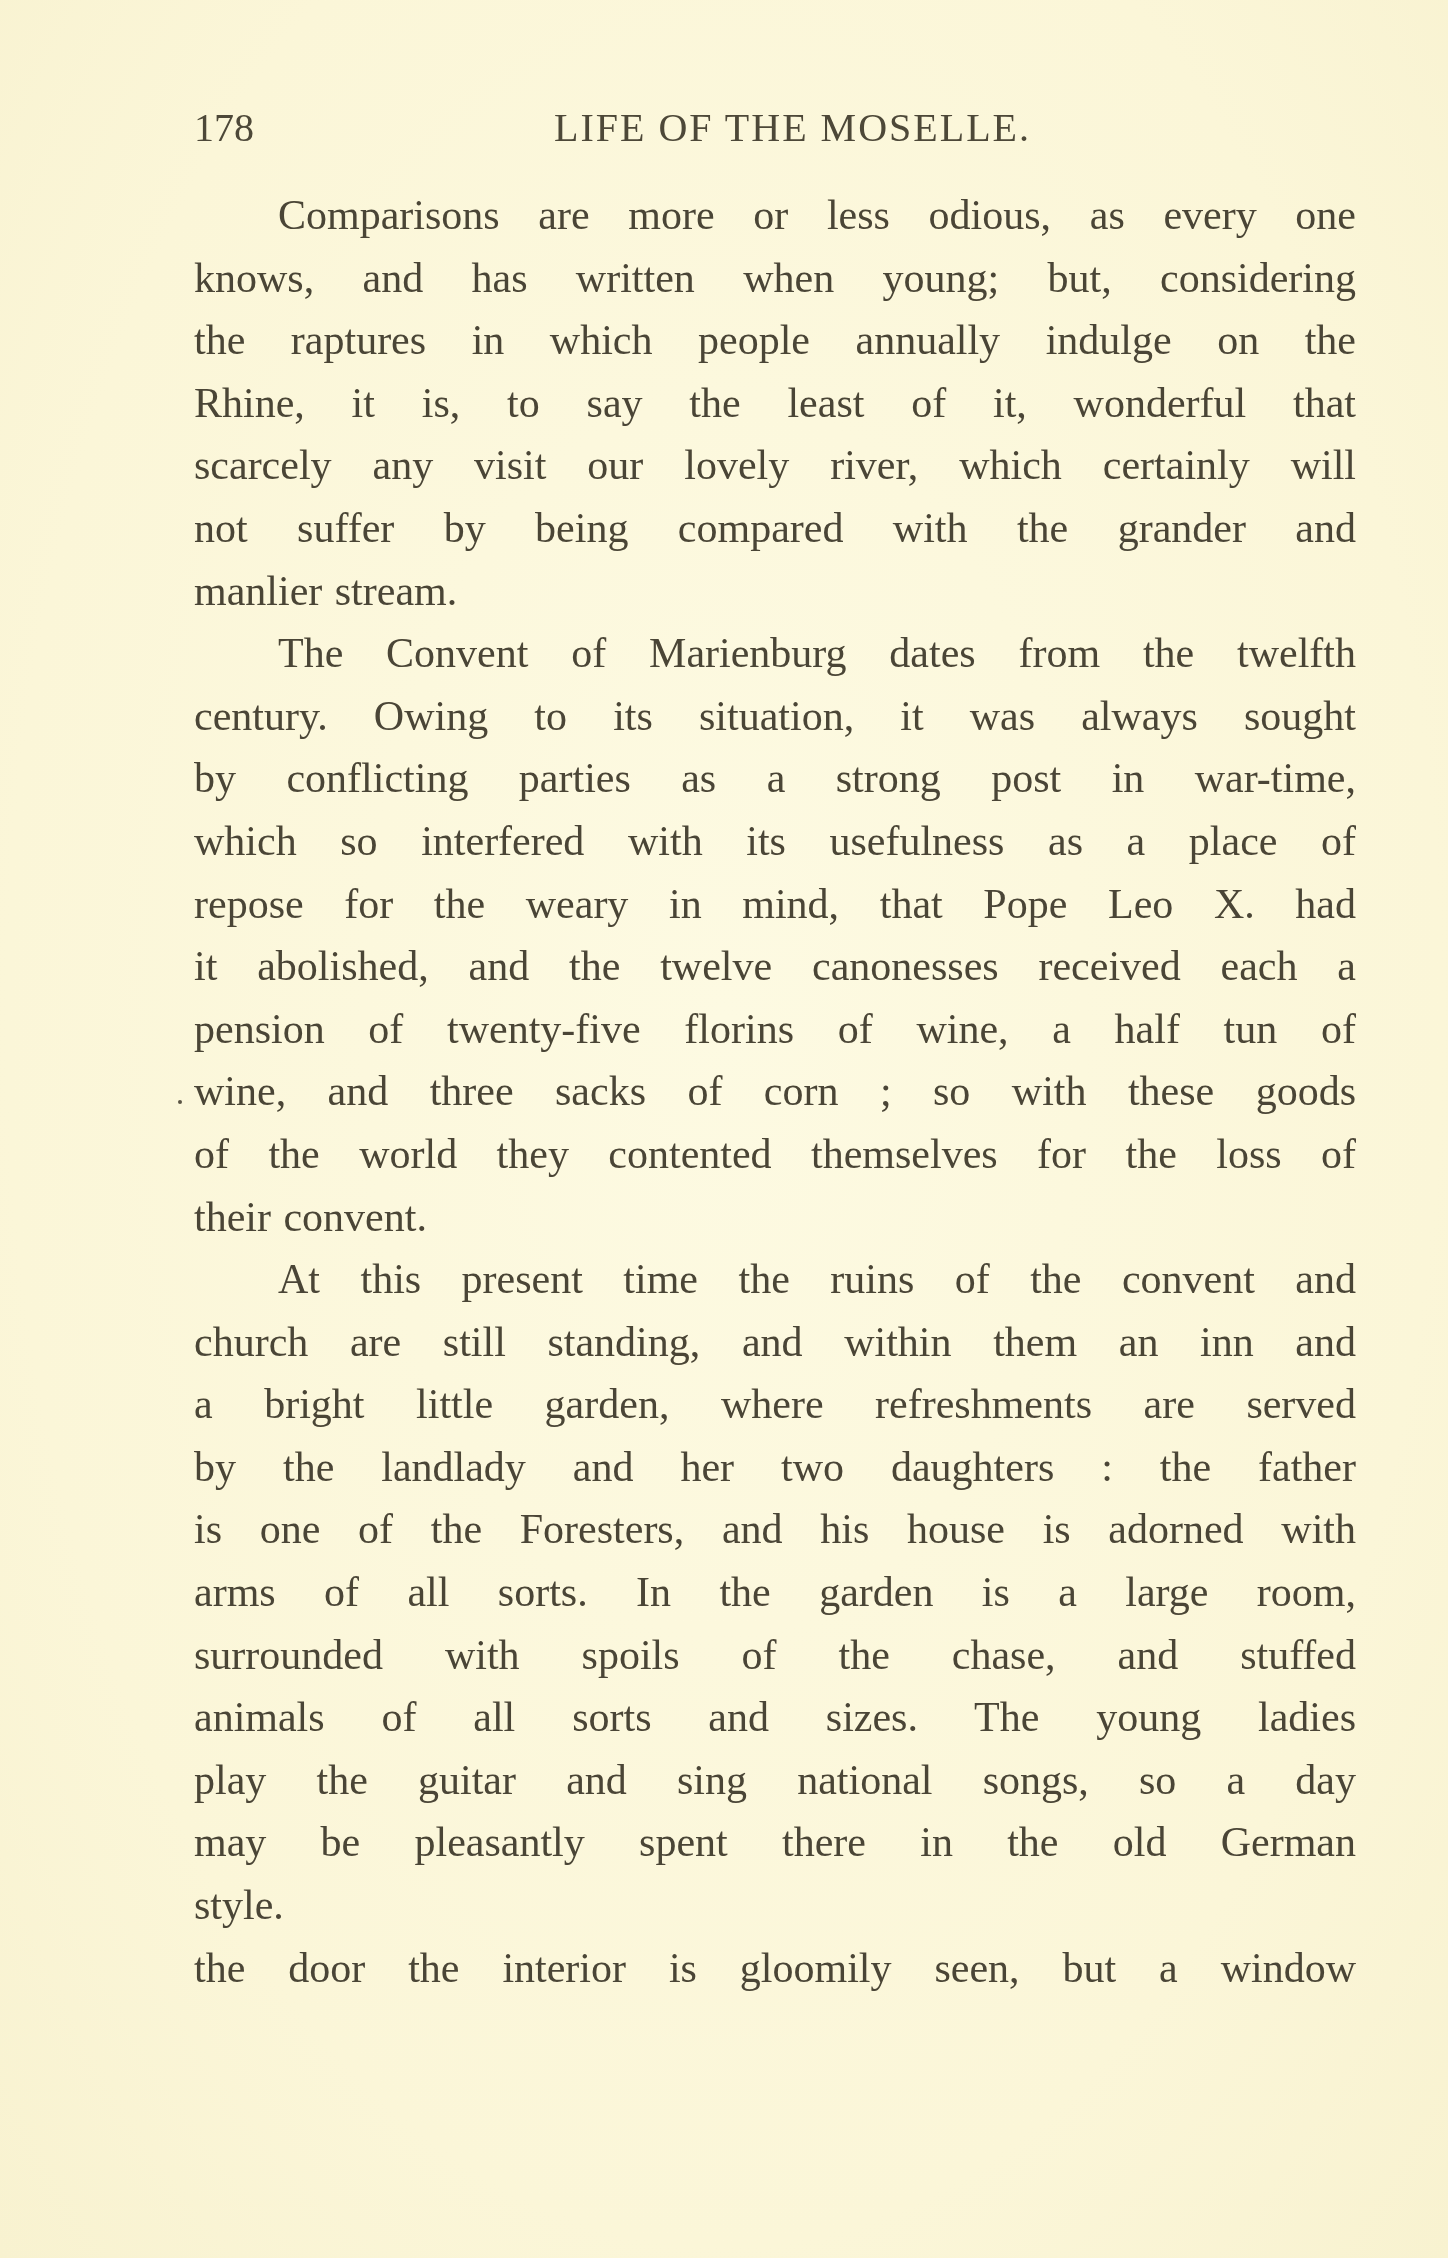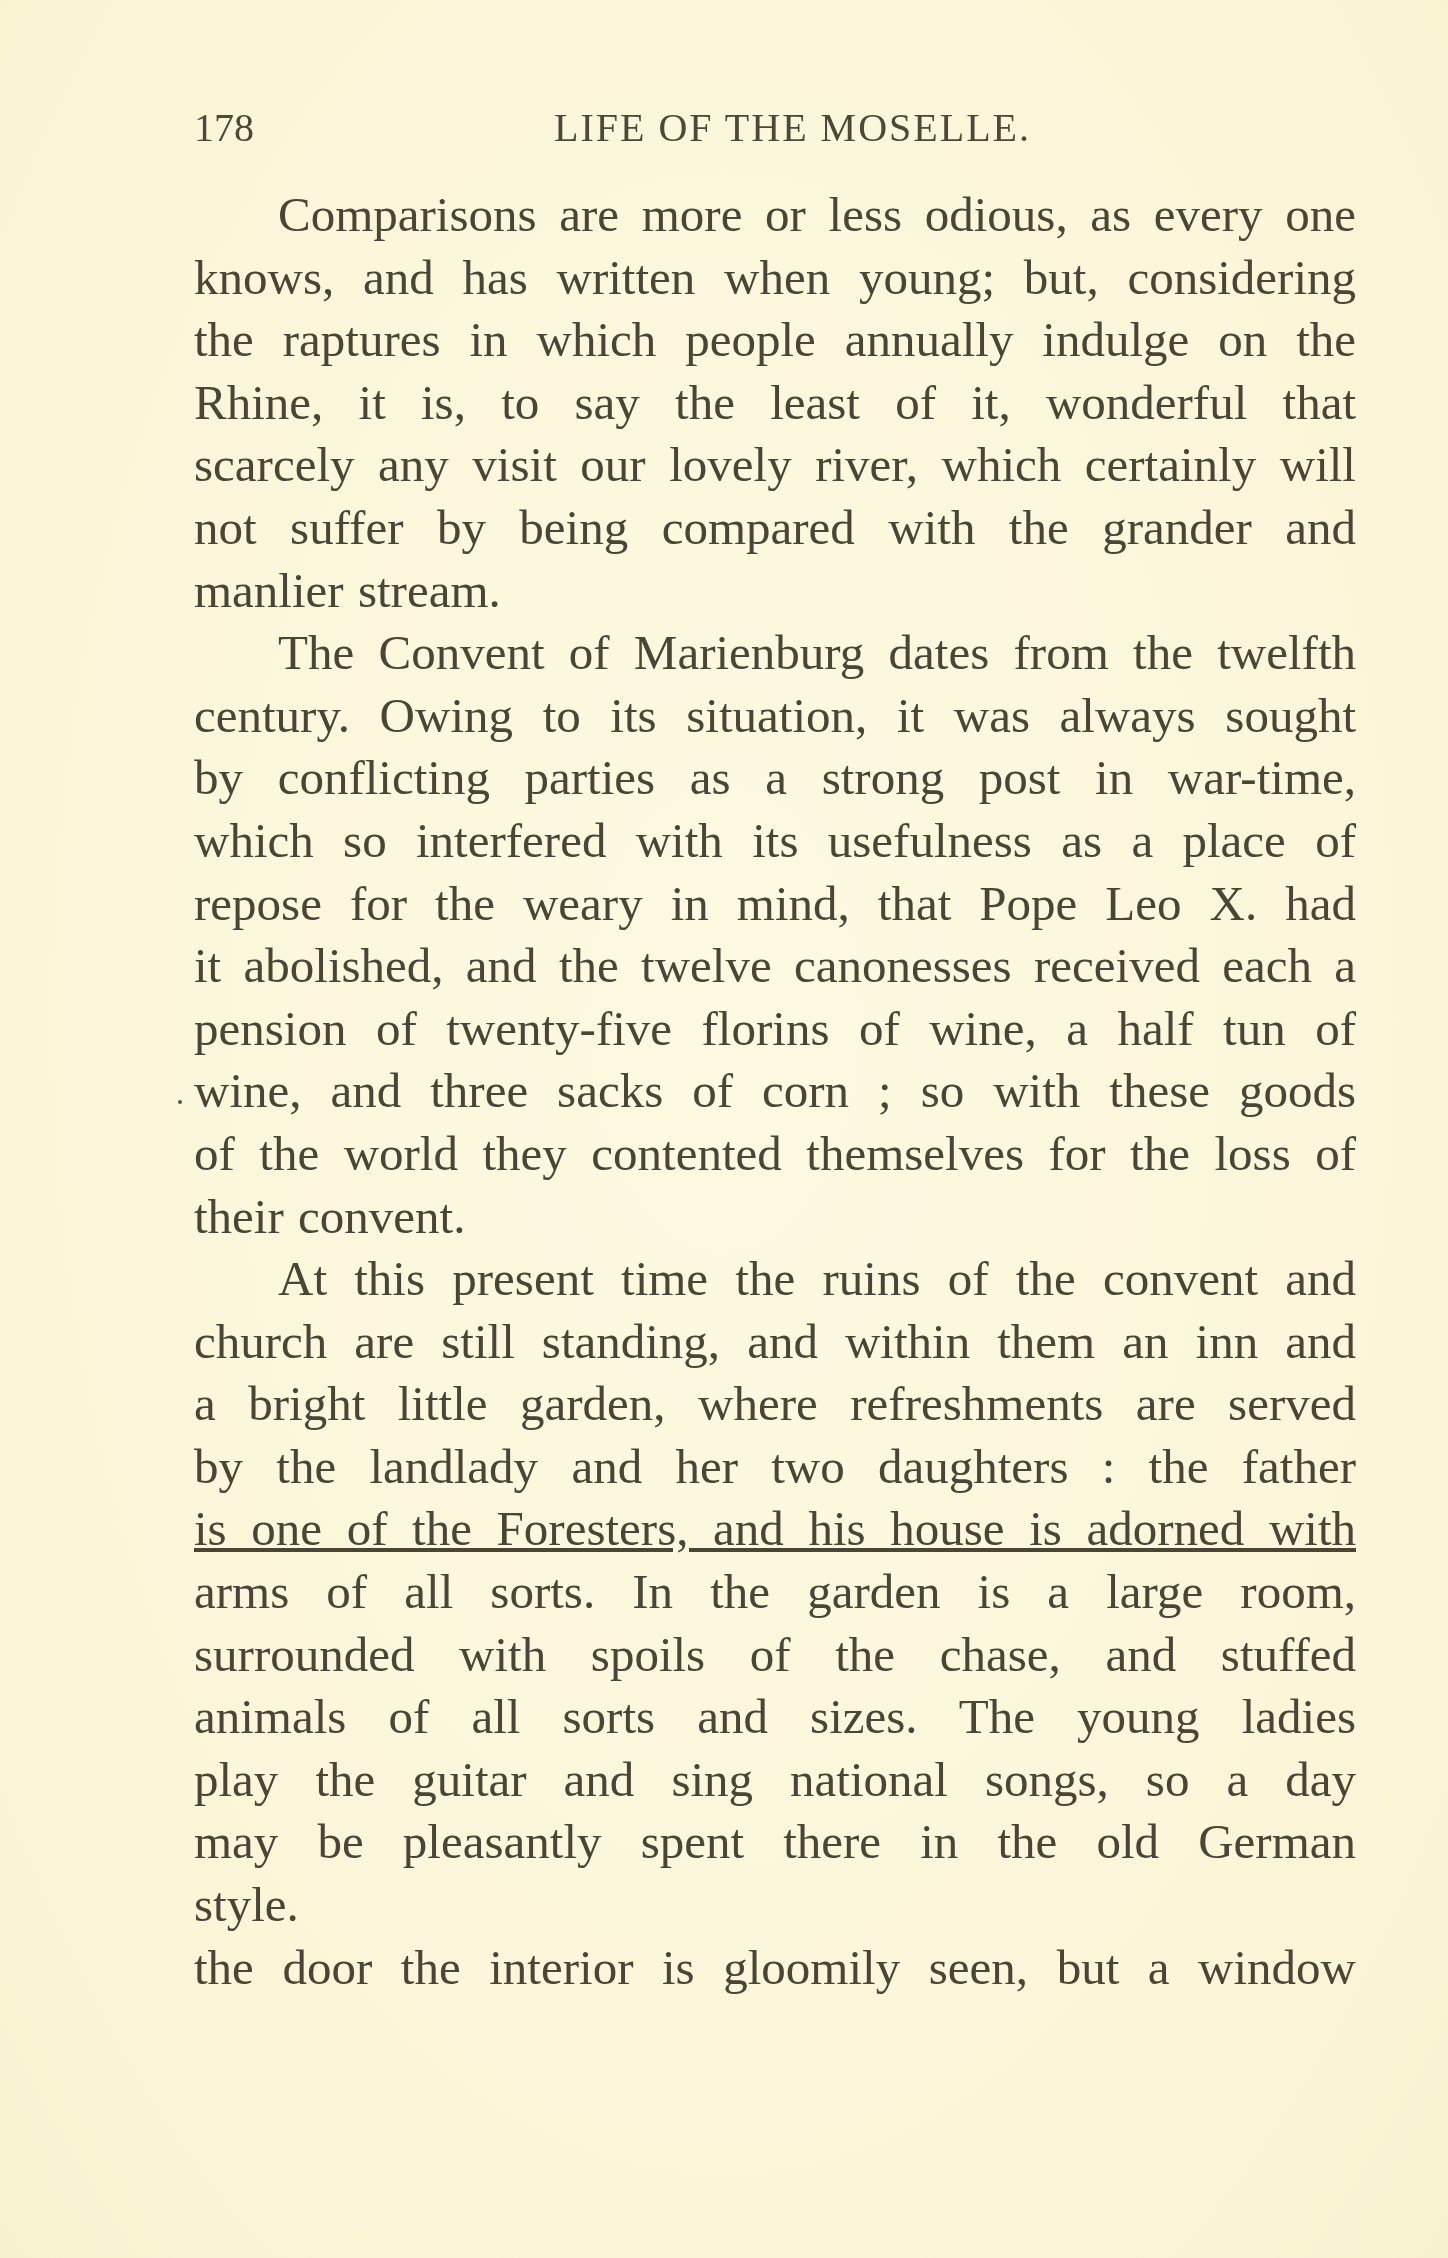--- a/index.html
+++ b/index.html
@@ -48,21 +48,21 @@
     .body-text {
       position: absolute;
       left: 194px;
       top: 184px;
       width: 1162px;
     }
     .line {
       display: block;
       height: 62.6px;
       line-height: 62.6px;
-      font-size: 49px;
+      font-size: 42px;
       text-align: justify;
       text-align-last: justify;
       white-space: nowrap;
       overflow: visible;
       word-spacing: 2px;
     }
     .line.indent {
       padding-left: 84px;
     }
     .line.last {
@@ -113,21 +113,21 @@
       <span class="line" style="white-space: normal;">wine, and three sacks of corn ; so with these goods</span>
       <span class="line" style="white-space: normal;">of the world they contented themselves for the loss of</span>
       <span class="line last" style="white-space: normal;">their convent.</span>
     </div>
 
     <div>
       <span class="line indent" style="white-space: normal;">At this present time the ruins of the convent and</span>
       <span class="line" style="white-space: normal;">church are still standing, and within them an inn and</span>
       <span class="line" style="white-space: normal;">a bright little garden, where refreshments are served</span>
       <span class="line" style="white-space: normal;">by the landlady and her two daughters : the father</span>
-      <span class="line" style="white-space: normal; text-decoration: underline;">is one of the Foresters, and his house is adorned with</span>
+      <span class="line" style="white-space: normal;">is one of the Foresters, and his house is adorned with</span>
       <span class="line" style="white-space: normal;">arms of all sorts. In the garden is a large room,</span>
       <span class="line" style="white-space: normal;">surrounded with spoils of the chase, and stuffed</span>
       <span class="line" style="white-space: normal;">animals of all sorts and sizes. The young ladies</span>
       <span class="line" style="white-space: normal;">play the guitar and sing national songs, so a day</span>
       <span class="line" style="white-space: normal;">may be pleasantly spent there in the old German</span>
       <span class="line last" style="white-space: normal;">style.</span>
     </div>
 
     <div>
       <span class="line" style="white-space: normal;">the door the interior is gloomily seen, but a window</span>

